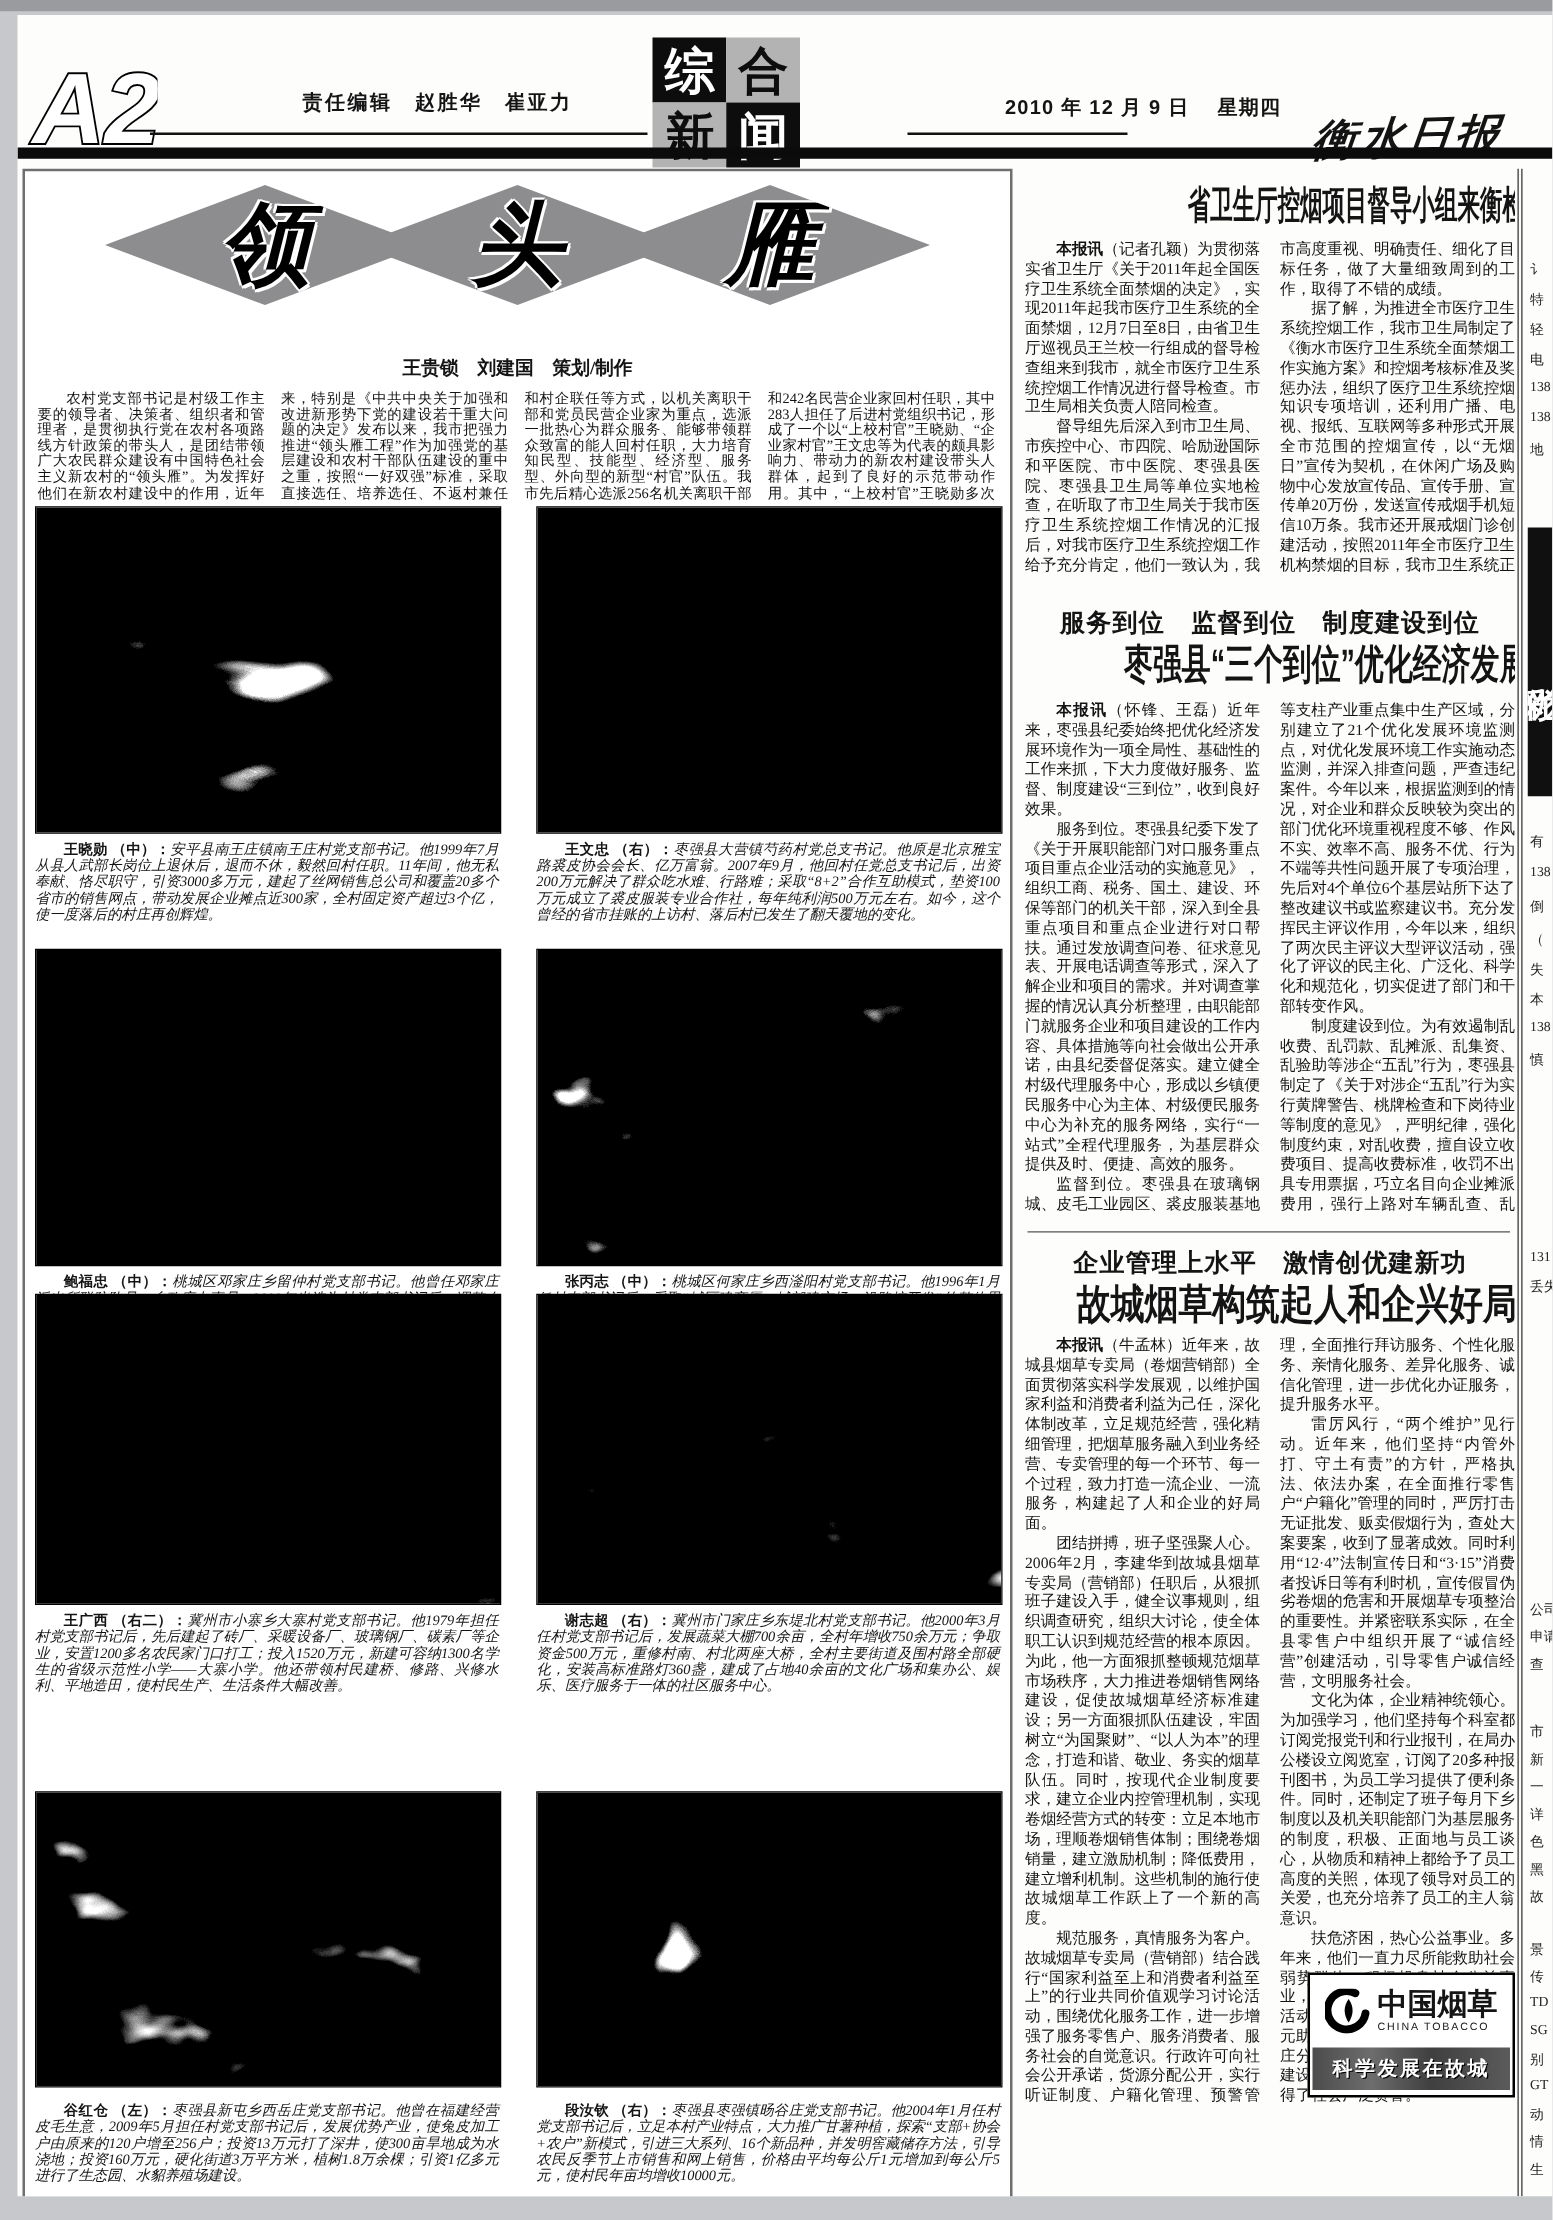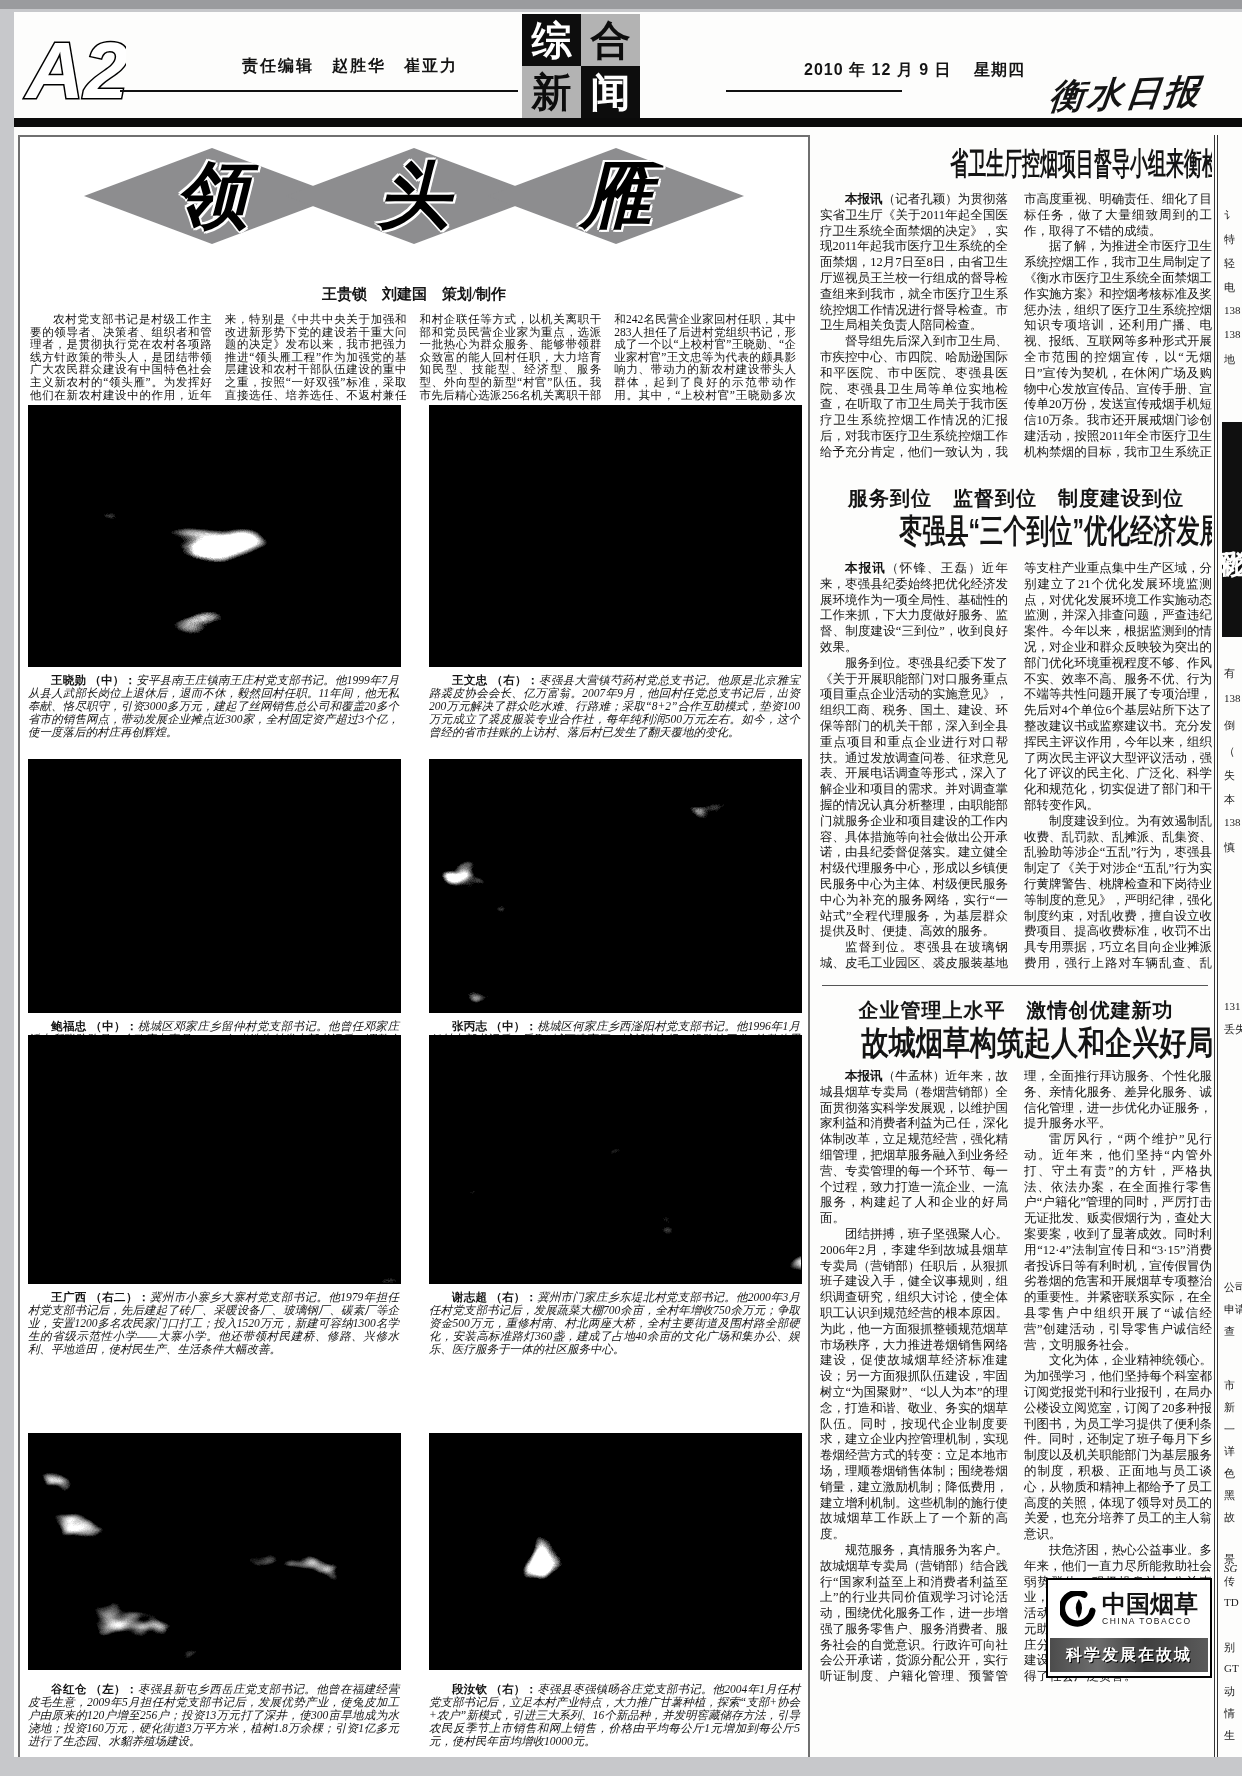--- a/index.html
+++ b/index.html
@@ -3,21 +3,21 @@
 <meta charset="utf-8">
 <style>
   html,body{margin:0;padding:0;}
   body{width:1242px;height:1776px;background:#c7c8cb;position:relative;overflow:hidden;
        font-family:"Liberation Serif","DejaVu Serif",serif;color:#141414;
        -webkit-font-smoothing:antialiased;}
   body::before{content:"";position:absolute;left:0;top:0;width:1242px;height:9px;background:#9a9b9e;}
   .page{position:absolute;left:14px;top:12px;width:1228px;height:1745px;background:#fdfdfc;overflow:hidden;}
 
   
-  .hdr{position:absolute;left:0;top:0;width:100%;height:136px;border-radius:18px;}
+  .hdr{position:absolute;left:0;top:16px;width:100%;height:136px;border-radius:18px;}
   .a2{position:absolute;left:8px;top:12px;}
   .editors{position:absolute;left:228px;top:44px;font-family:"Liberation Sans",sans-serif;
            font-weight:bold;font-size:16px;letter-spacing:2px;}
   .rule-l{position:absolute;left:106px;top:78px;width:398px;height:2px;background:#111;}
   .rule-r{position:absolute;left:712px;top:78px;width:176px;height:2px;background:#111;}
   .seclogo{position:absolute;left:508px;top:2px;width:118px;height:104px;display:grid;
            grid-template-columns:59px 59px;grid-template-rows:52px 52px;}
   .seclogo div{display:flex;align-items:center;justify-content:center;font-family:"Liberation Sans",sans-serif;
            font-weight:900;font-size:40px;}
   .lg-b{background:#0d0d0d;color:#fff;}
@@ -351,21 +351,21 @@
       <span style="top: 1246px;">市</span>
       <span style="top: 1268px;">新</span>
       <span style="top: 1290px;">一</span>
       <span style="top: 1312px;">详</span>
       <span style="top: 1334px;">色</span>
       <span style="top: 1356px;">黑</span>
       <span style="top: 1378px;">故</span>
       <span style="top: 1420px;">景</span>
       <span style="top: 1442px;">传</span>
       <span style="top: 1464px;">TD</span>
-      <span style="top: 1430px; font-style: italic;">SG</span>
+      <span style="top: 1486px;">SG</span>
       <span style="top: 1508px;">别</span>
       <span style="top: 1530px;">GT</span>
       <span style="top: 1552px;">动</span>
       <span style="top: 1574px;">情</span>
       <span style="top: 1596px;">生</span>
     </div>
 
 </div>
 
 </body></html>

